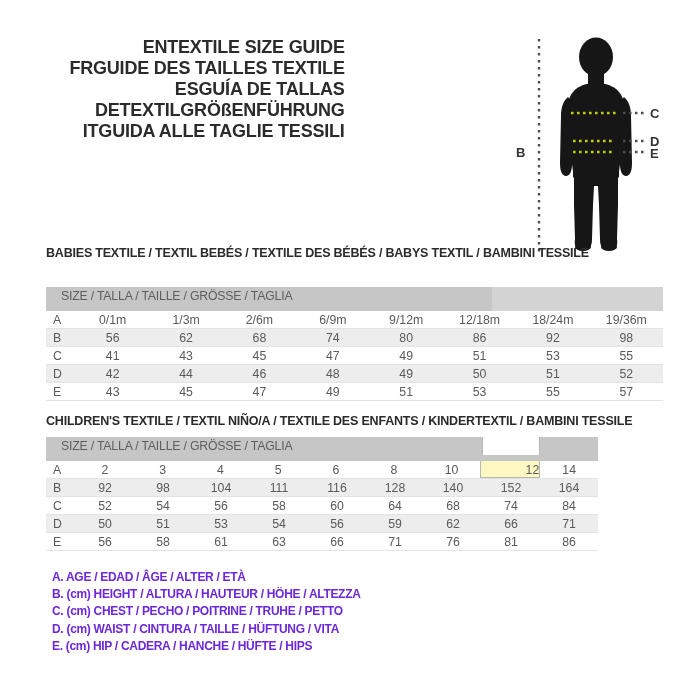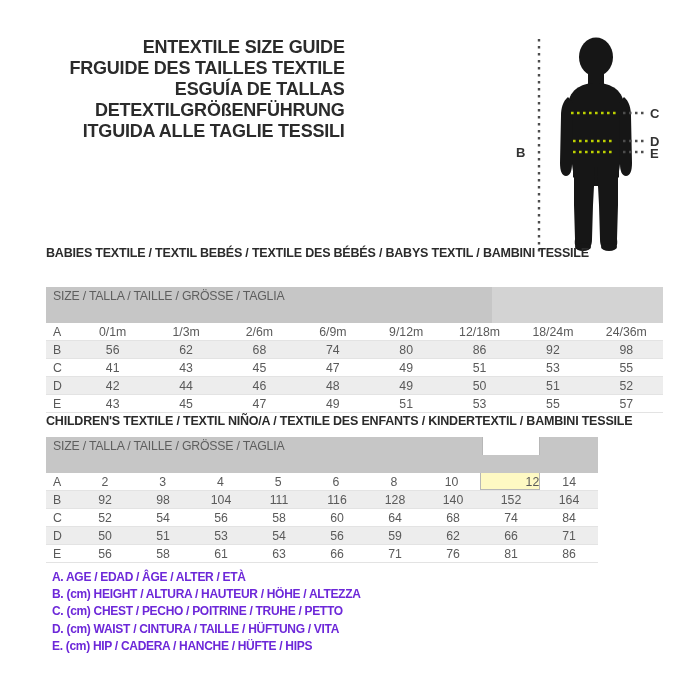--- a/index.html
+++ b/index.html
@@ -17,22 +17,22 @@
   .figure text{font-family:"Liberation Sans",sans-serif;font-weight:bold;font-size:13px;fill:#333;}
   
   .sec-title{position:absolute;left:46px;font-size:12.5px;font-weight:bold;letter-spacing:-0.2px;color:#2b2b2b;white-space:nowrap;}
   .sec-title.babies{top:246px;}
   .sec-title.children{top:414px;}
   
   .table{position:absolute;left:46px;}
   .table.babies{top:287px;width:617px;}
   .table.children{top:437px;width:552px;}
   .bar{
-    position:relative;height:36px;line-height:19px;background:#c6c6c6;
-    font-size:12.3px;color:#5e5e5e;padding-left:7px;box-sizing:border-box;
+    position:relative;height:24px;line-height:19px;background:#c6c6c6;
+    font-size:12.3px;color:#5e5e5e;padding-left:15px;box-sizing:border-box;
     letter-spacing:-0.2px;white-space:nowrap;
   }
   .table.babies .bar{
     background:linear-gradient(90deg,#c6c6c6 0,#c6c6c6 446px,#d3d3d3 446px,#d3d3d3 100%);
   }
   .notch{
     position:absolute;left:436px;top:0;width:58px;height:18px;background:#ffffff;
     border-left:1px solid #b7b7b7;border-right:1px solid #b7b7b7;box-sizing:border-box;
   }
   .trow{display:flex;height:18px;line-height:18px;font-size:12.3px;color:#5a5a5a;border-bottom:1px solid #e3e3e3;box-sizing:border-box;}
@@ -107,21 +107,21 @@
     </div>
   <div class="trow">
         <span class="tlabel">A</span>
         <span class="tcell">0/1m</span>
         <span class="tcell">1/3m</span>
         <span class="tcell">2/6m</span>
         <span class="tcell">6/9m</span>
         <span class="tcell">9/12m</span>
         <span class="tcell">12/18m</span>
         <span class="tcell">18/24m</span>
-        <span class="tcell">24/36m</span>
+        <span class="tcell">19/36m</span>
       </div>
       <div class="trow stripe">
         <span class="tlabel">B</span>
         <span class="tcell">56</span>
         <span class="tcell">62</span>
         <span class="tcell">68</span>
         <span class="tcell">74</span>
         <span class="tcell">80</span>
         <span class="tcell">86</span>
         <span class="tcell">92</span>

